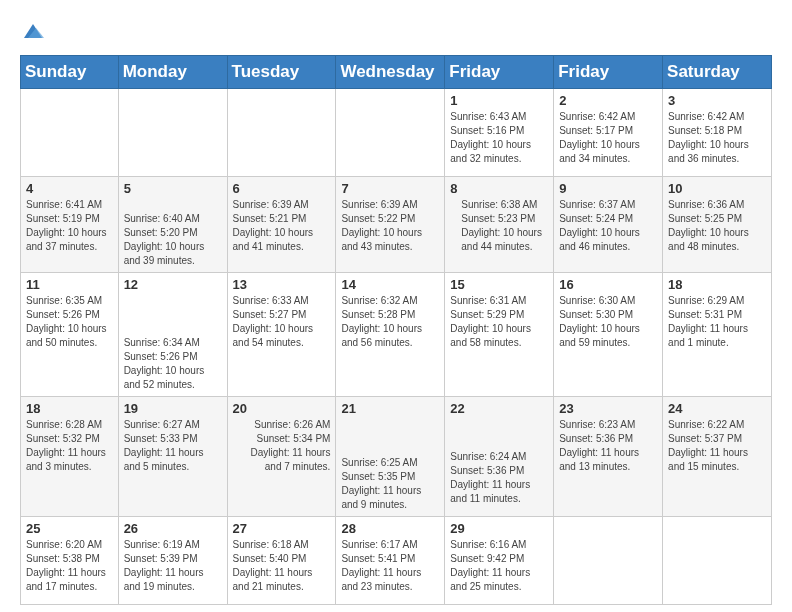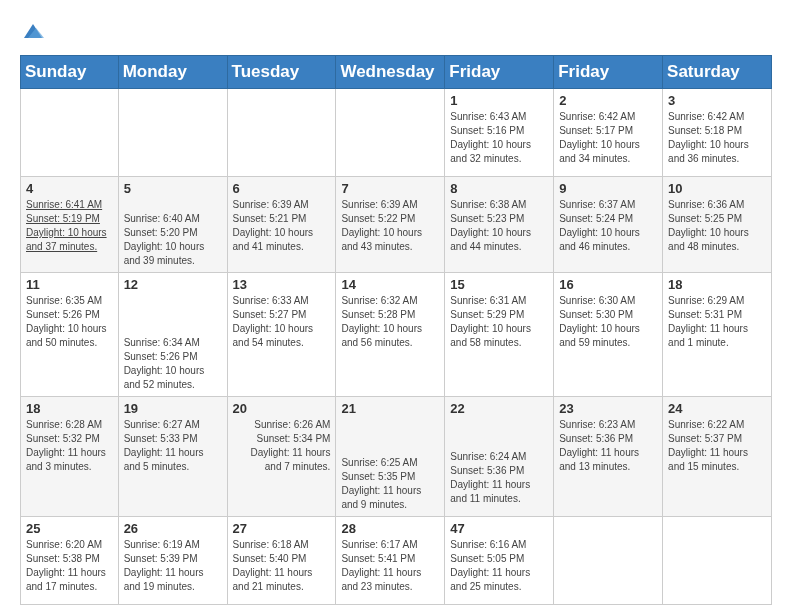--- a/index.html
+++ b/index.html
@@ -153,21 +153,21 @@
           <span class="day-number">3</span>
           <div class="day-detail" style="white-space: pre-line;">Sunrise: 6:42 AM
 Sunset: 5:18 PM
 Daylight: 10 hours
 and 36 minutes.</div>
         </td>
       </tr>
       <tr>
         <td>
           <span class="day-number">4</span>
-          <div class="day-detail" style="white-space: pre-line; text-decoration: underline;">Sunrise: 6:41 AM
+          <div class="day-detail" style="white-space: pre-line;">Sunrise: 6:41 AM
 Sunset: 5:19 PM
 Daylight: 10 hours
 and 37 minutes.</div>
         </td>
         <td>
           <span class="day-number">5</span>
           <div class="day-detail" style="white-space: pre-line; margin-top: 16px;">Sunrise: 6:40 AM
 Sunset: 5:20 PM
 Daylight: 10 hours
 and 39 minutes.</div>
@@ -181,21 +181,21 @@
         </td>
         <td>
           <span class="day-number">7</span>
           <div class="day-detail" style="white-space: pre-line;">Sunrise: 6:39 AM
 Sunset: 5:22 PM
 Daylight: 10 hours
 and 43 minutes.</div>
         </td>
         <td>
           <span class="day-number">8</span>
-          <div class="day-detail" style="white-space: pre-line;">Sunrise: 6:38 AM
+          <div class="day-detail" style="white-space: pre-line; margin-left: 11px;">Sunrise: 6:38 AM
 Sunset: 5:23 PM
 Daylight: 10 hours
 and 44 minutes.</div>
         </td>
         <td>
           <span class="day-number">9</span>
           <div class="day-detail" style="white-space: pre-line;">Sunrise: 6:37 AM
 Sunset: 5:24 PM
 Daylight: 10 hours
 and 46 minutes.</div>
@@ -333,23 +333,23 @@
 and 21 minutes.</div>
         </td>
         <td>
           <span class="day-number">28</span>
           <div class="day-detail" style="white-space: pre-line;">Sunrise: 6:17 AM
 Sunset: 5:41 PM
 Daylight: 11 hours
 and 23 minutes.</div>
         </td>
         <td>
-          <span class="day-number">47</span>
+          <span class="day-number">29</span>
           <div class="day-detail" style="white-space: pre-line;">Sunrise: 6:16 AM
-Sunset: 5:05 PM
+Sunset: 9:42 PM
 Daylight: 11 hours
 and 25 minutes.</div>
         </td>
         <td class="empty"></td>
         <td class="empty"></td>
       </tr>
     </tbody>
 </table>
 
 </body></html>

